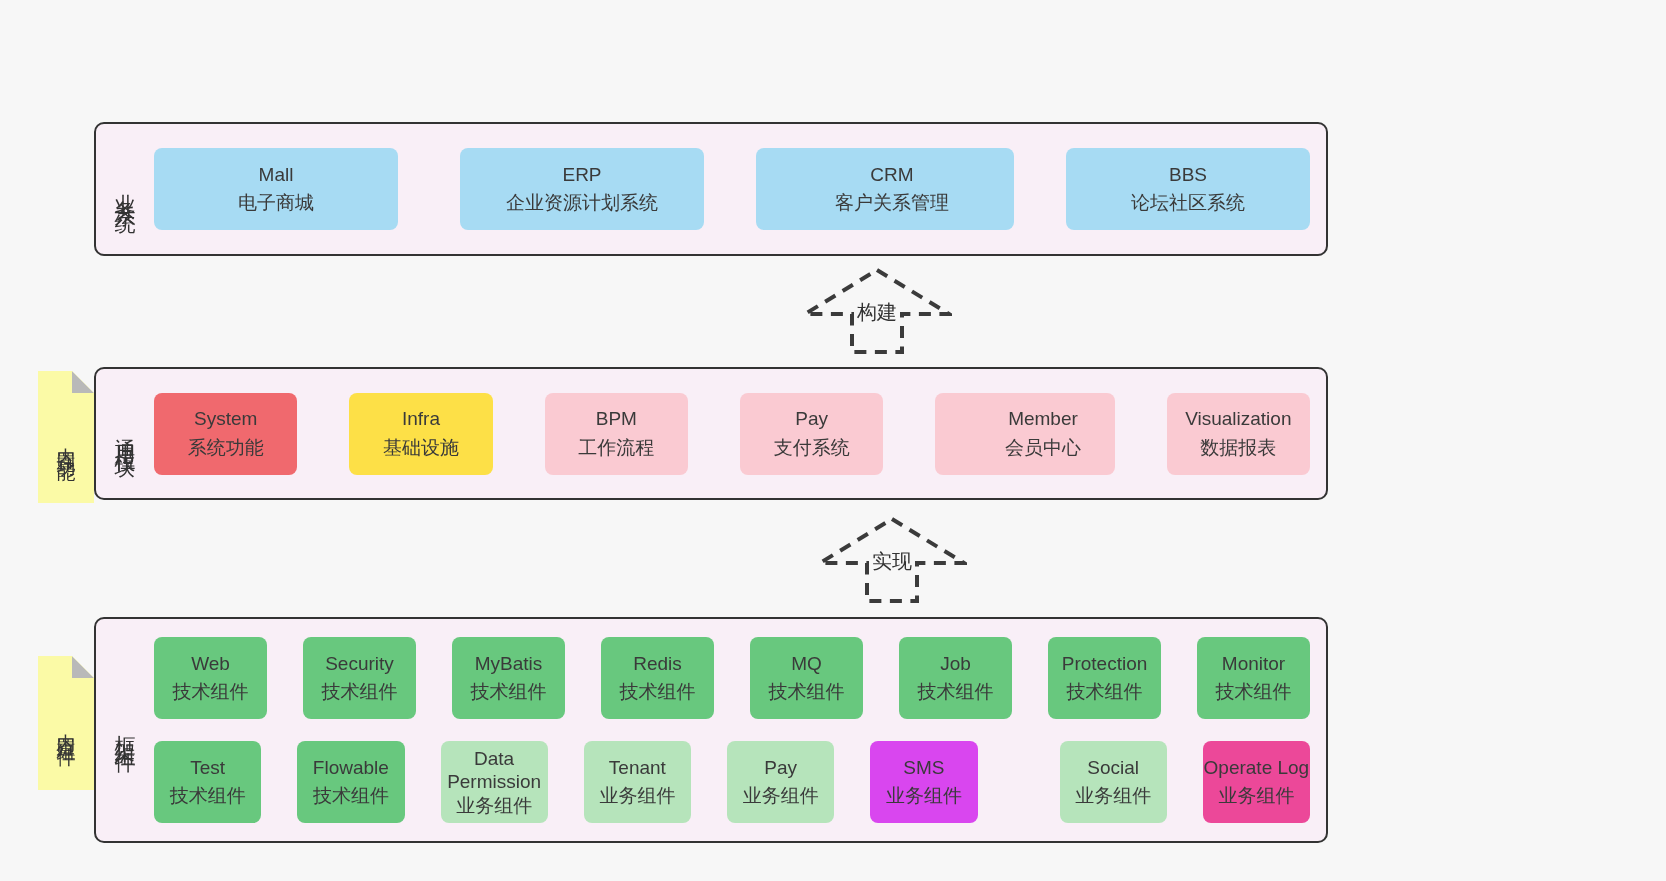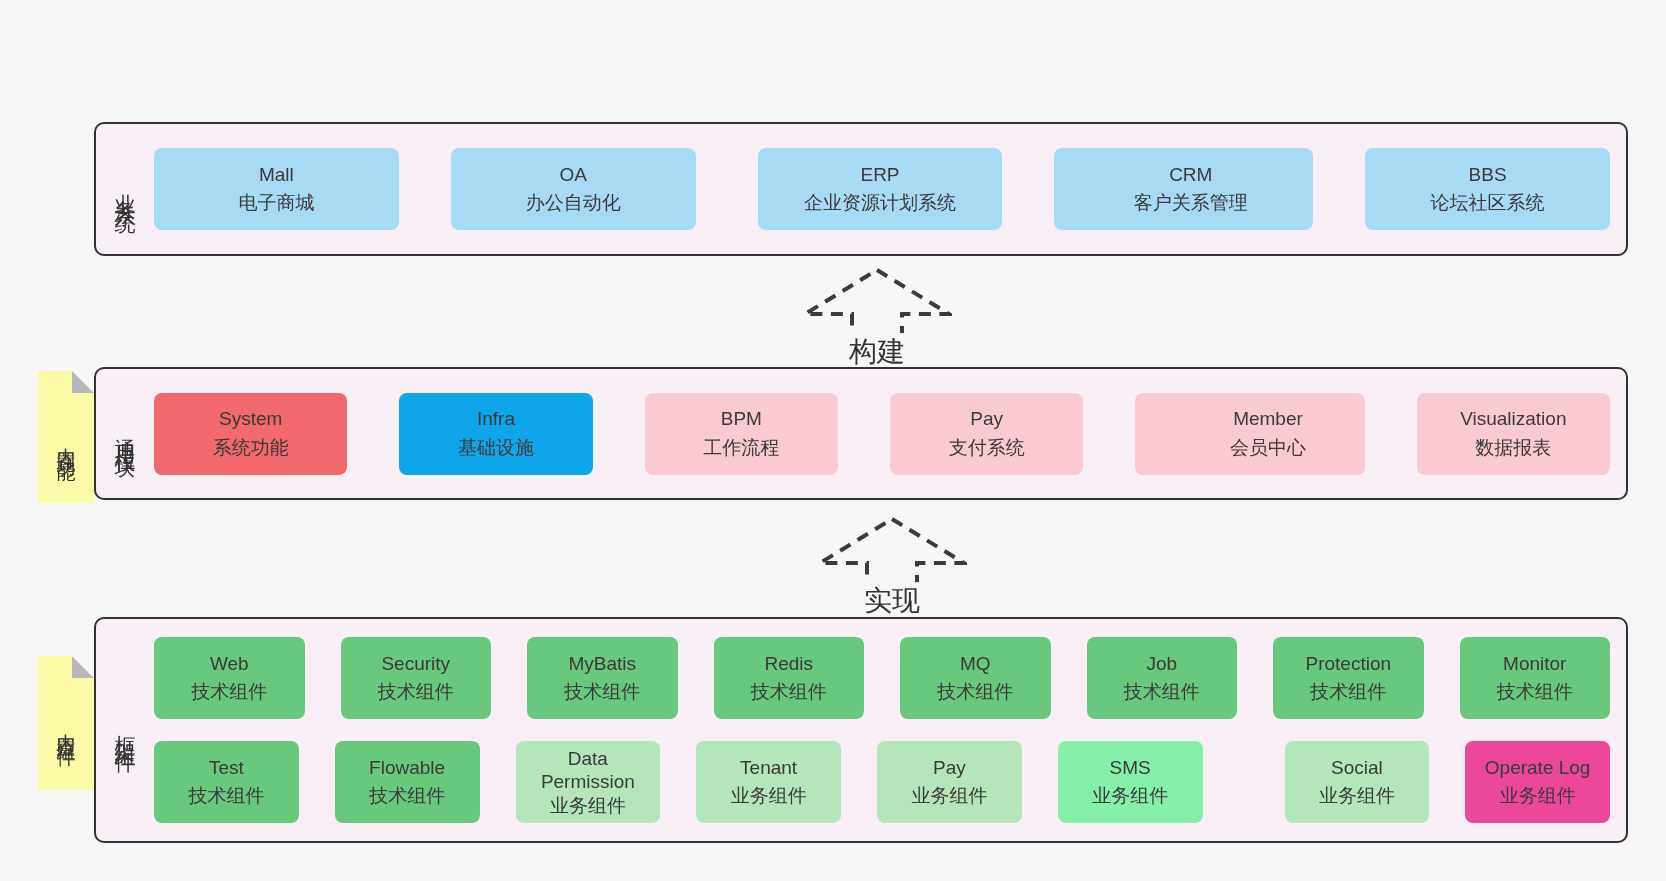--- a/index.html
+++ b/index.html
@@ -8,21 +8,21 @@
   }
   *{box-sizing:border-box; margin:0; padding:0;}
   html,body{width:1666px; height:881px;}
   body{
     position:relative; overflow:hidden;
     background:var(--page_bg);
     font-family:"Liberation Sans", sans-serif;
     color:var(--text);
   }
   .band{
-    position:absolute; left:94px; width:1534px;
+    position:absolute; left:94px; width:1234px;
     background:var(--band_bg);
     border:2.5px solid var(--band_border);
     border-radius:10px;
     display:flex; z-index:1;
   }
   .band-1{top:122px; height:134px;}
   .band-2{top:367px; height:133px;}
   .band-3{top:617px; height:226px;}
   .band-label{
     width:58px; flex:0 0 58px;
@@ -63,37 +63,33 @@
     writing-mode:vertical-rl; text-orientation:upright;
     font-size:19px; letter-spacing:5px; color:#333; padding-top:10px;
   }
   .arrow{position:absolute; width:150px; height:88px;}
   .arrow-1{left:802px; top:267px;}
   .arrow-2{left:817px; top:516px;}
   .arrow svg{position:absolute; left:0; top:0; width:100%; height:100%;}
   .arrow-label{
     position:absolute; left:50%; top:47px; transform:translate(-50%,-55%);
     background:var(--page_bg); padding:0 3px;
-    font-size:28px; color:#333; white-space:nowrap;margin-top:40px;
+    font-size:20px; color:#333; white-space:nowrap;
   }
 </style>
 </head>
 <body>
 
 <div class="band band-1">
   <div class="band-label">业务系统</div>
   <div class="content">
       <div class="row">
         <div class="box" style="background: rgb(167, 219, 243);">
           <div class="box-title">Mall</div>
           <div class="box-sub">电子商城</div>
-        </div>
-        <div class="box" style="background: rgb(167, 219, 243);">
-          <div class="box-title">OA</div>
-          <div class="box-sub">办公自动化</div>
         </div>
         <div class="box" style="background: rgb(167, 219, 243); margin-left: 10px;">
           <div class="box-title">ERP</div>
           <div class="box-sub">企业资源计划系统</div>
         </div>
         <div class="box" style="background: rgb(167, 219, 243); padding-left: 14px;">
           <div class="box-title">CRM</div>
           <div class="box-sub">客户关系管理</div>
         </div>
         <div class="box" style="background: rgb(167, 219, 243);">
@@ -116,21 +112,21 @@
   <div class="sticky-text">内置功能</div>
 </div>
 <div class="band band-2">
   <div class="band-label">通用模块</div>
   <div class="content">
       <div class="row">
         <div class="box" style="background: rgb(240, 105, 110);">
           <div class="box-title">System</div>
           <div class="box-sub">系统功能</div>
         </div>
-        <div class="box" style="background: #0ea5e9;">
+        <div class="box" style="background: #fde047;">
           <div class="box-title">Infra</div>
           <div class="box-sub">基础设施</div>
         </div>
         <div class="box" style="background: rgb(250, 202, 210);">
           <div class="box-title">BPM</div>
           <div class="box-sub">工作流程</div>
         </div>
         <div class="box" style="background: rgb(250, 202, 210);">
           <div class="box-title">Pay</div>
           <div class="box-sub">支付系统</div>
@@ -210,21 +206,21 @@
           <div class="box-sub">业务组件</div>
         </div>
         <div class="box" style="background: rgb(182, 228, 187);">
           <div class="box-title">Tenant</div>
           <div class="box-sub">业务组件</div>
         </div>
         <div class="box" style="background: rgb(182, 228, 187);">
           <div class="box-title">Pay</div>
           <div class="box-sub">业务组件</div>
         </div>
-        <div class="box" style="background: #86efac;">
+        <div class="box" style="background: #d946ef;">
           <div class="box-title">SMS</div>
           <div class="box-sub">业务组件</div>
         </div>
         <div class="box" style="background: rgb(182, 228, 187); margin-left: 46px;">
           <div class="box-title">Social</div>
           <div class="box-sub">业务组件</div>
         </div>
         <div class="box" style="background: #ec4899;">
           <div class="box-title">Operate Log</div>
           <div class="box-sub">业务组件</div>

